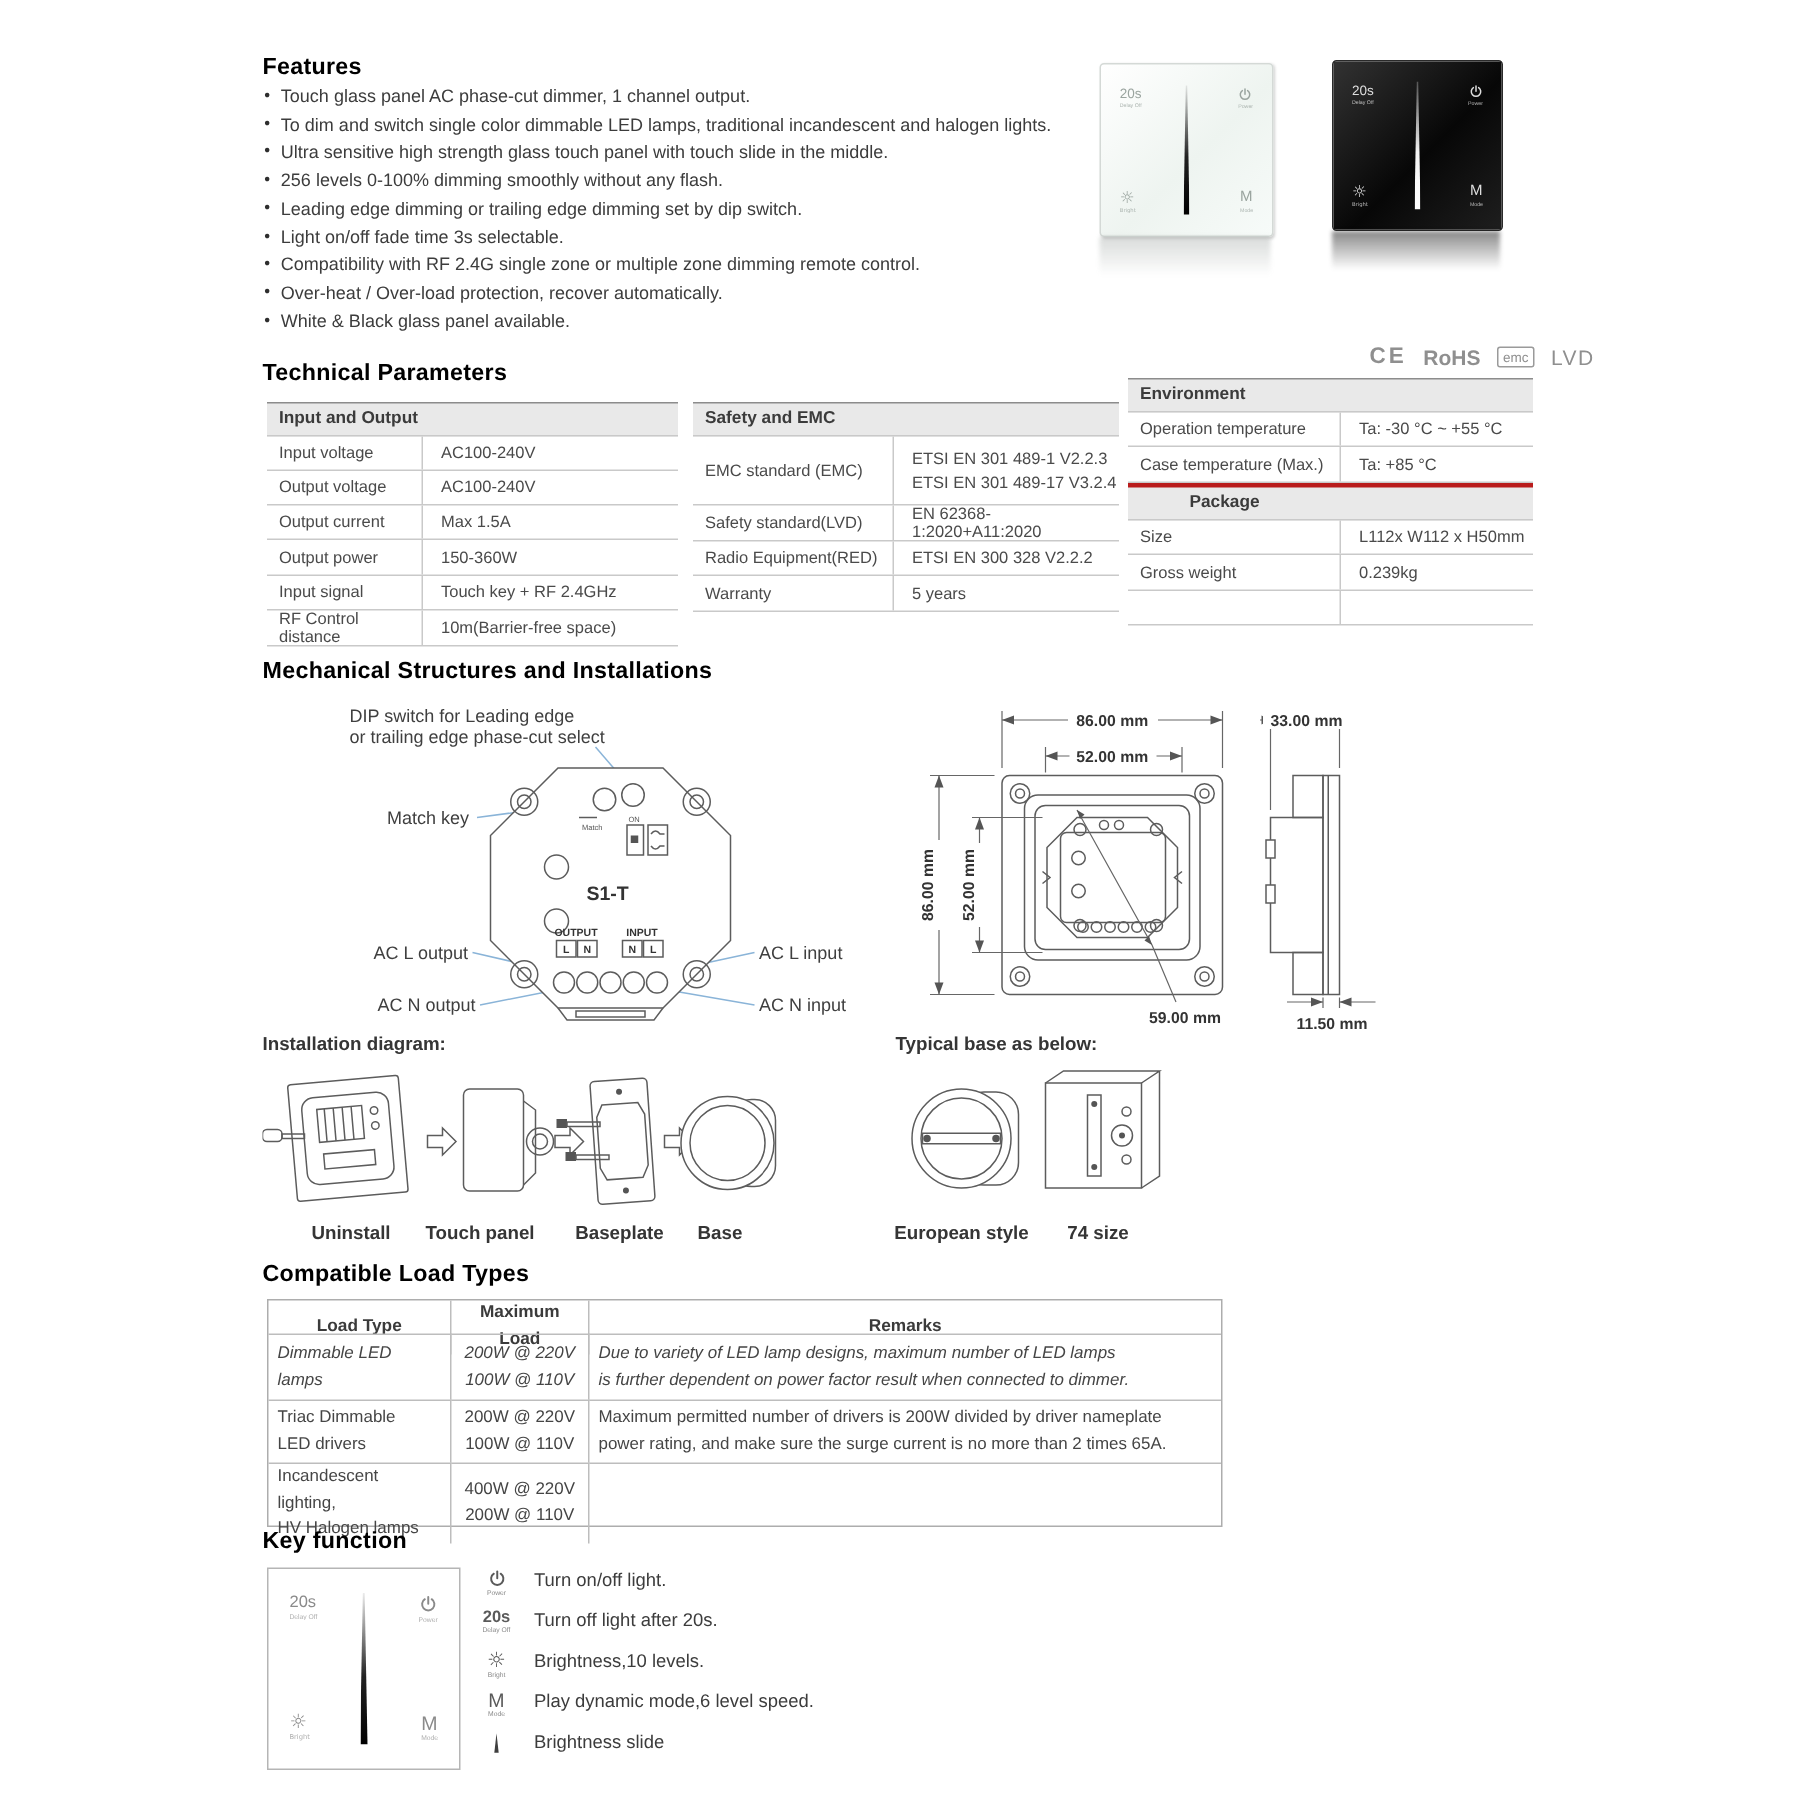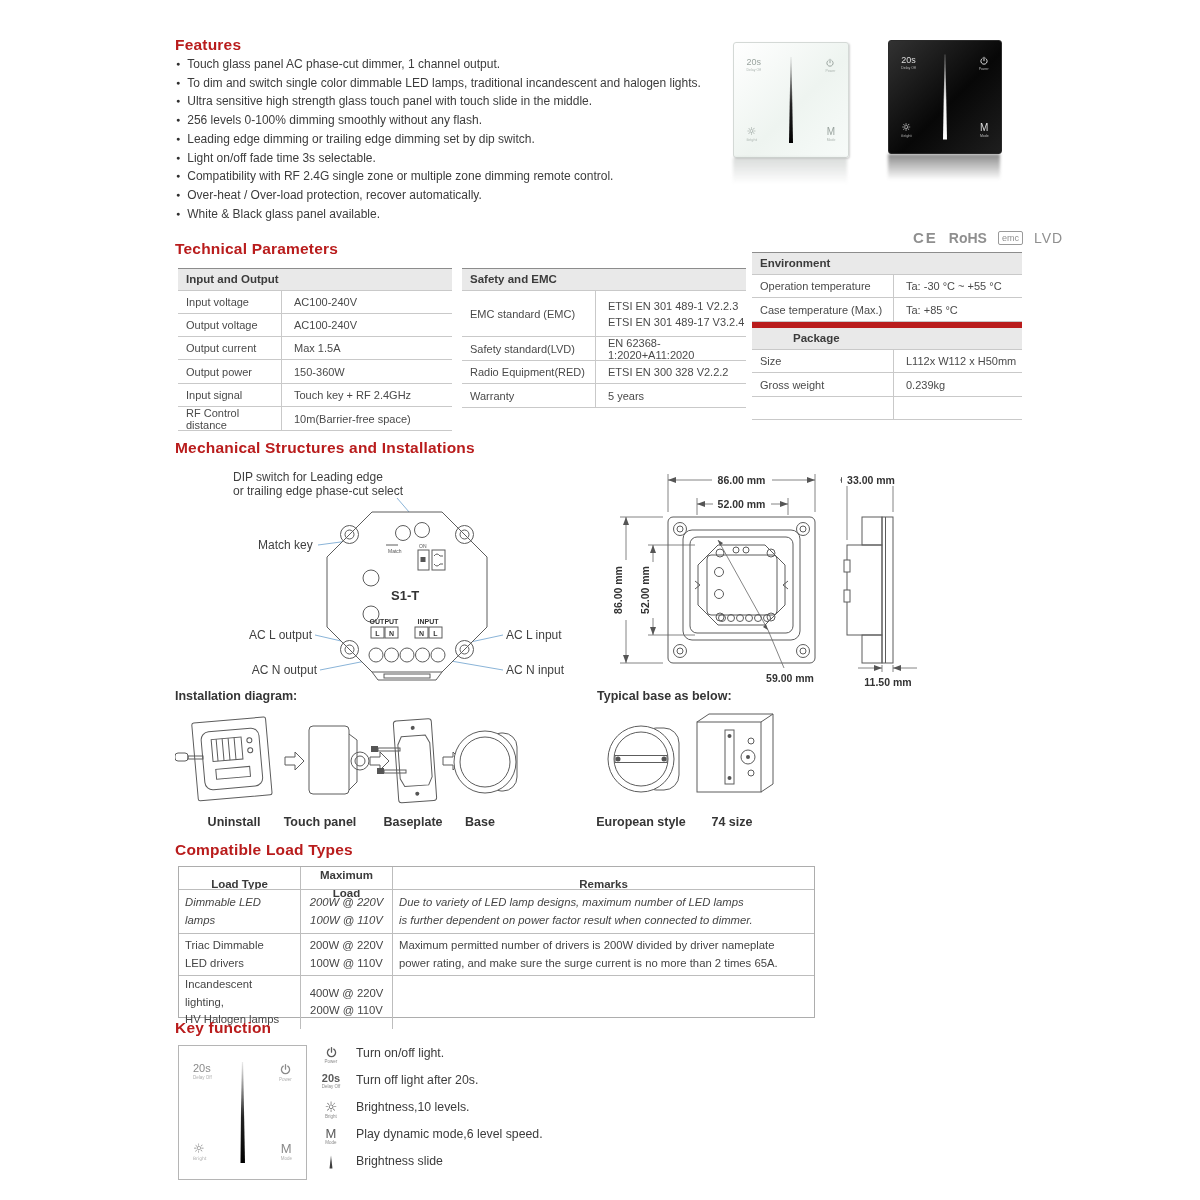--- a/index.html
+++ b/index.html
@@ -1,19 +1,19 @@
 <!DOCTYPE html>
 <html><head>
 <meta charset="utf-8">
 <style>
   html,body{margin:0;padding:0;background:#fff;}
   .page{position:relative;width:1200px;height:1200px;background:#fff;overflow:hidden;
         font-family:"Liberation Sans",sans-serif;color:#3f3f3f;}
 
-  .sec-title{position:absolute;color:#b91c1c;font-size:15.5px;font-weight:700;letter-spacing:.2px;text-align:center;}
+  .sec-title{position:absolute;color:#000000;font-size:15.5px;font-weight:700;letter-spacing:.2px;text-align:center;}
   .sub-title{position:absolute;color:#353535;font-size:12.5px;font-weight:700;}
 
   
   .feat-list{position:absolute;left:176px;top:55px;margin:0;padding:0;list-style:none;
              font-size:12px;line-height:18.7px;color:#3c3c3c;width:570px;}
   .feat-list li{display:flex;gap:7px;white-space:nowrap;}
   .feat-list .bullet{font-size:7px;line-height:18.7px;color:#2e2e2e;}
 
   
   .panel{position:absolute;border-radius:3px;}
@@ -258,21 +258,21 @@
         <div class="tvalue">
           <span>Ta: -30 °C ~ +55 °C</span>
         </div>
       </div>
     <div class="trow" style="height:23px;">
         <div class="tlabel" style="width:133px;">Case temperature (Max.)</div>
         <div class="tvalue">
           <span>Ta: +85 °C</span>
         </div>
       </div>
-    <div class="thead" style="border-top:6px solid #b91c1c;padding-left:41px;">Package</div>
+    <div class="thead" style="border-top:3px solid #b91c1c;padding-left:41px;">Package</div>
     <div class="trow" style="height:22px;">
         <div class="tlabel" style="width:133px;">Size</div>
         <div class="tvalue">
           <span>L112x W112 x H50mm</span>
         </div>
       </div>
     <div class="trow" style="height:23px;">
         <div class="tlabel" style="width:133px;">Gross weight</div>
         <div class="tvalue">
           <span>0.239kg</span>

